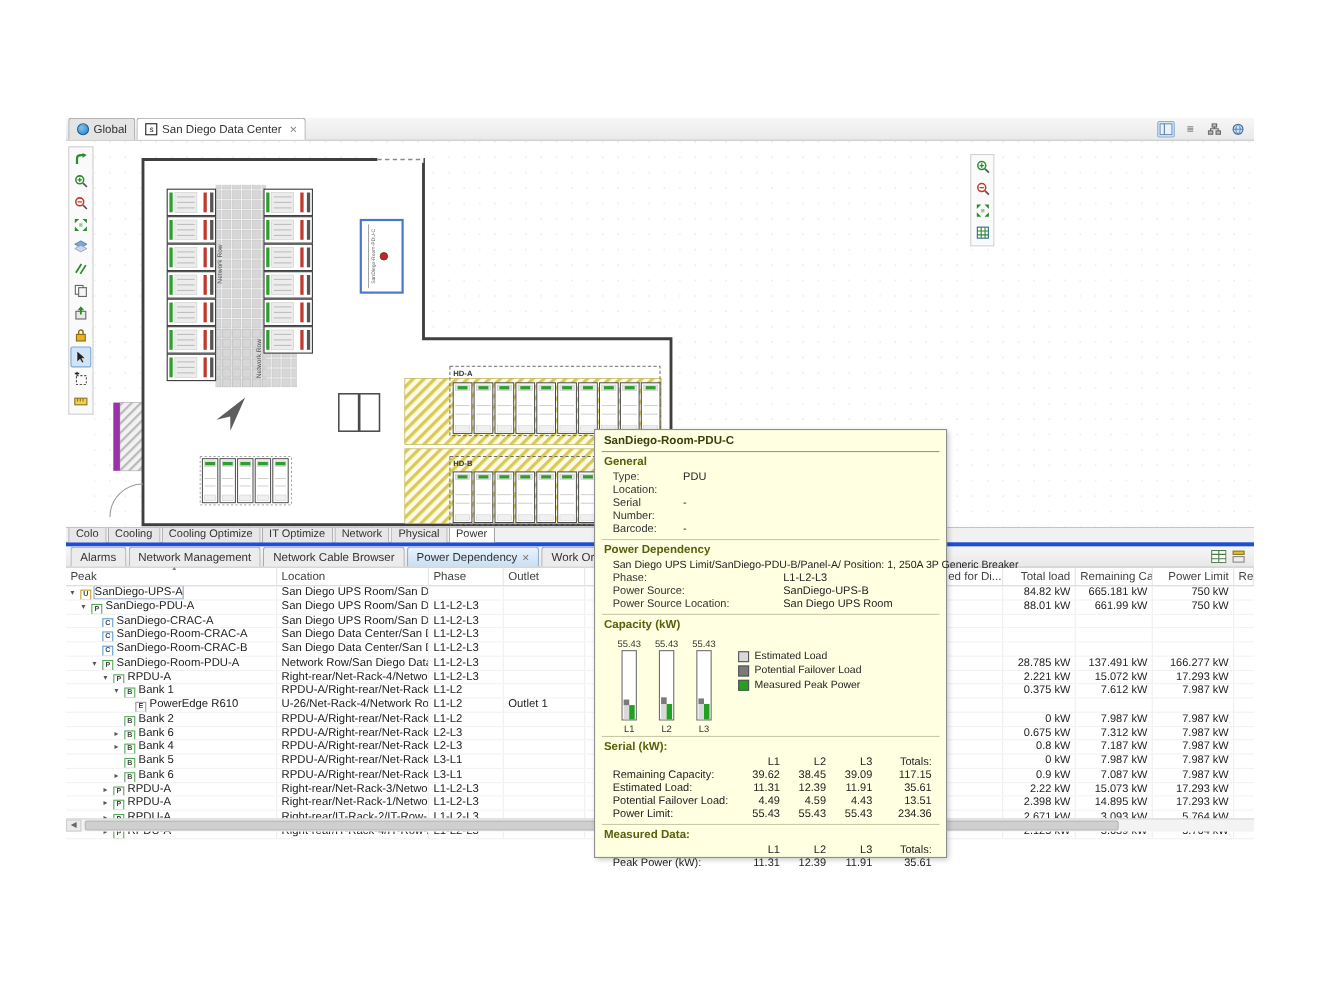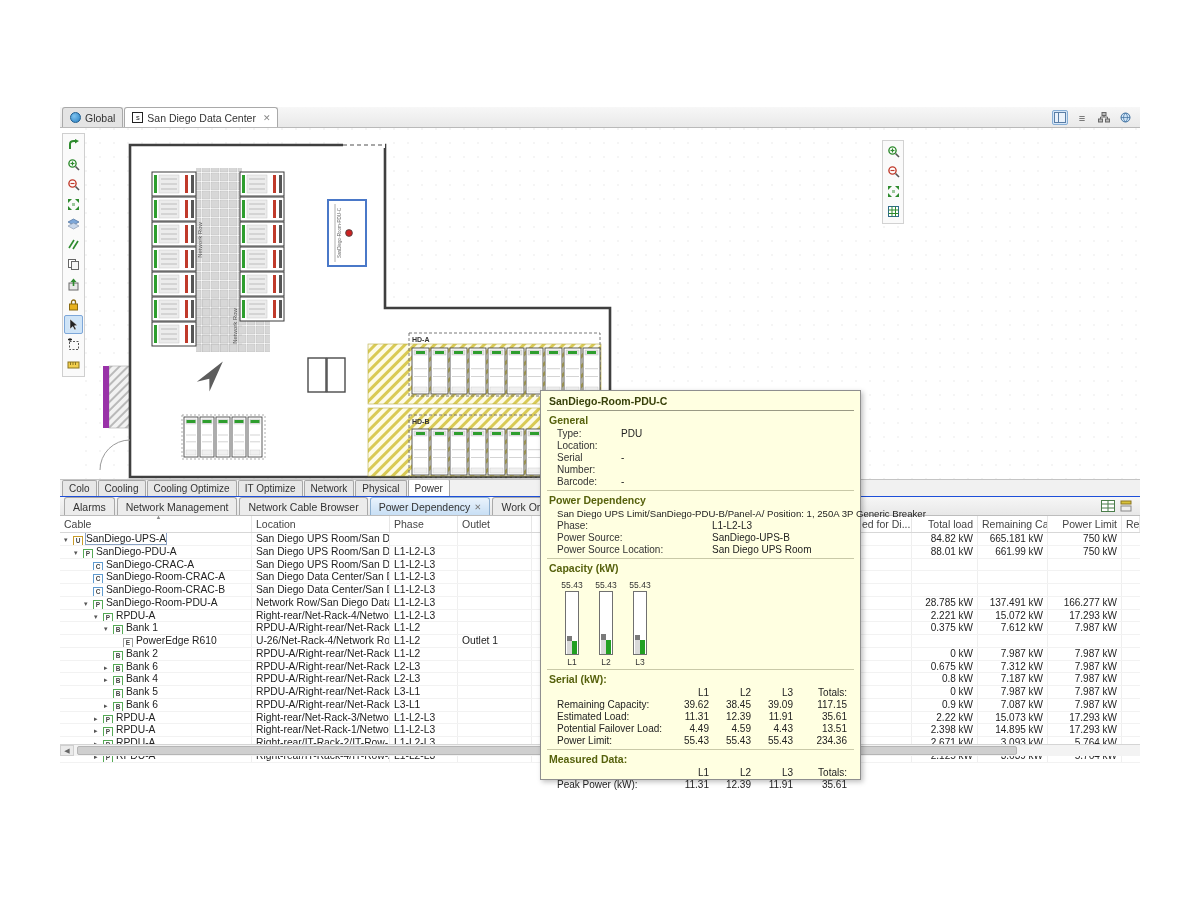--- a/index.html
+++ b/index.html
@@ -22,21 +22,21 @@
   
   .main { position:relative; height:352px; background:#fff; border-bottom:1px solid #c4c4c4; overflow:hidden; }
   .palette { position:absolute; left:2px; top:5px; width:23px; background:#fafafa; border:1px solid #cfcfcf; padding:1px; z-index:5; }
   .pbtn { width:19px; height:19px; margin:0 auto 1px auto; display:flex; align-items:center; justify-content:center; border:1px solid transparent; border-radius:2px; background:#fafafa; }
   .pbtn.active { background:#cfe4f7; border-color:#7da7d9; }
   .pbtn svg { display:block; }
   .minibar { position:absolute; left:822px; top:12px; width:22px; background:#fafafa; border:1px solid #d2d2d2; padding:1px; z-index:5; }
   .canvas { position:absolute; left:25px; top:0; }
 
   
-  .plantabs { height:17px; background:#f1f1f1; border-bottom:1px solid #1d4ed8; display:flex; align-items:flex-end; padding-left:2px; }
+  .plantabs { height:17px; background:#f1f1f1; border-bottom:4px solid #1d4ed8; display:flex; align-items:flex-end; padding-left:2px; }
   .ptab { height:16px; padding:0 6px; font-size:10px; color:#333; border:1px solid #a6a6a6; border-bottom:none; background:#e7e7e7; margin-right:1px; display:flex; align-items:center; border-radius:2px 2px 0 0; }
   .ptab.active { background:#fff; height:17px; }
 
   
   .panel { position:relative; height:293px; background:#fff; }
   .paneltabs { position:relative; height:19px; background:linear-gradient(#f6f6f6,#e8e8e8); border-bottom:1px solid #bdbdbd; display:flex; align-items:flex-end; padding-left:4px; }
   .vtab { height:18px; padding:0 8px; display:flex; align-items:center; gap:4px; font-size:10.5px; color:#333; border:1px solid #a9a9a9; border-bottom:none; background:#ececec; margin-right:2px; border-radius:3px 3px 0 0; }
   .vtab.active { background:linear-gradient(#eaf3fc,#c8dff5); border-color:#8fb0d0; }
   .vtab .cls { font-size:8.5px; color:#777; }
   .panelicons { position:absolute; right:8px; top:3px; display:flex; gap:5px; }
@@ -707,21 +707,21 @@
                 <line x1="0.5" y1="8" x2="13.5" y2="8" stroke="#4a7d4a"></line>
                 <line x1="7" y1="0.5" x2="7" y2="11.5" stroke="#4a7d4a"></line>
               </svg></span>
             <span><svg width="12" height="12">
                 <rect x="1" y="1" width="10" height="3" fill="#d8c23a" stroke="#8a7420"></rect>
                 <rect x="1" y="6" width="10" height="5" fill="#eee" stroke="#888"></rect>
               </svg></span>
           </div>
     </div>
     <div class="thead" id="thead">
-          <div class="th" style="width:192px"><span class="sort">▲</span><span>Cable</span></div>
+          <div class="th" style="width:192px"><span class="sort">▲</span><span>Peak</span></div>
           <div class="th" style="width:138px"><span>Location</span></div>
           <div class="th" style="width:68px"><span>Phase</span></div>
           <div class="th" style="width:74px"><span>Outlet</span></div>
           <div class="th" style="width:326px"><span></span></div>
           <div class="th" style="width:54px"><span>ed for Di...</span></div>
           <div class="th num" style="width:66px"><span>Total load</span></div>
           <div class="th num" style="width:70px"><span>Remaining Ca...</span></div>
           <div class="th num" style="width:74px"><span>Power Limit</span></div>
           <div class="th" style="width:18px"><span>Re</span></div>
         </div>
@@ -1012,20 +1012,34 @@
             </div>
             <div class="cgroup">
               <div class="cval">55.43</div>
               <div class="cbar">
                 <div class="gray" style="height:18.9px"></div>
                 <div class="dark" style="bottom:13.8px;height:5.1px"></div>
                 <div class="green" style="height:13.8px"></div>
               </div>
               <div class="clab">L3</div>
             </div>
+            <div class="legend">
+              <div class="litem">
+                <span class="lchip" style="background:#d9d9d9"></span>
+                <span>Estimated Load</span>
+              </div>
+              <div class="litem">
+                <span class="lchip" style="background:#7a7a7a"></span>
+                <span>Potential Failover Load</span>
+              </div>
+              <div class="litem">
+                <span class="lchip" style="background:#22a022"></span>
+                <span>Measured Peak Power</span>
+              </div>
+            </div>
           </div>
     </div>
     <div class="tt-sec">
       <div class="tt-h">Serial (kW):</div>
       <div id="tt-totals">
             <div class="grid5">
               <span class="lab"></span>
               <span class="v">L1</span>
               <span class="v">L2</span>
               <span class="v">L3</span>

